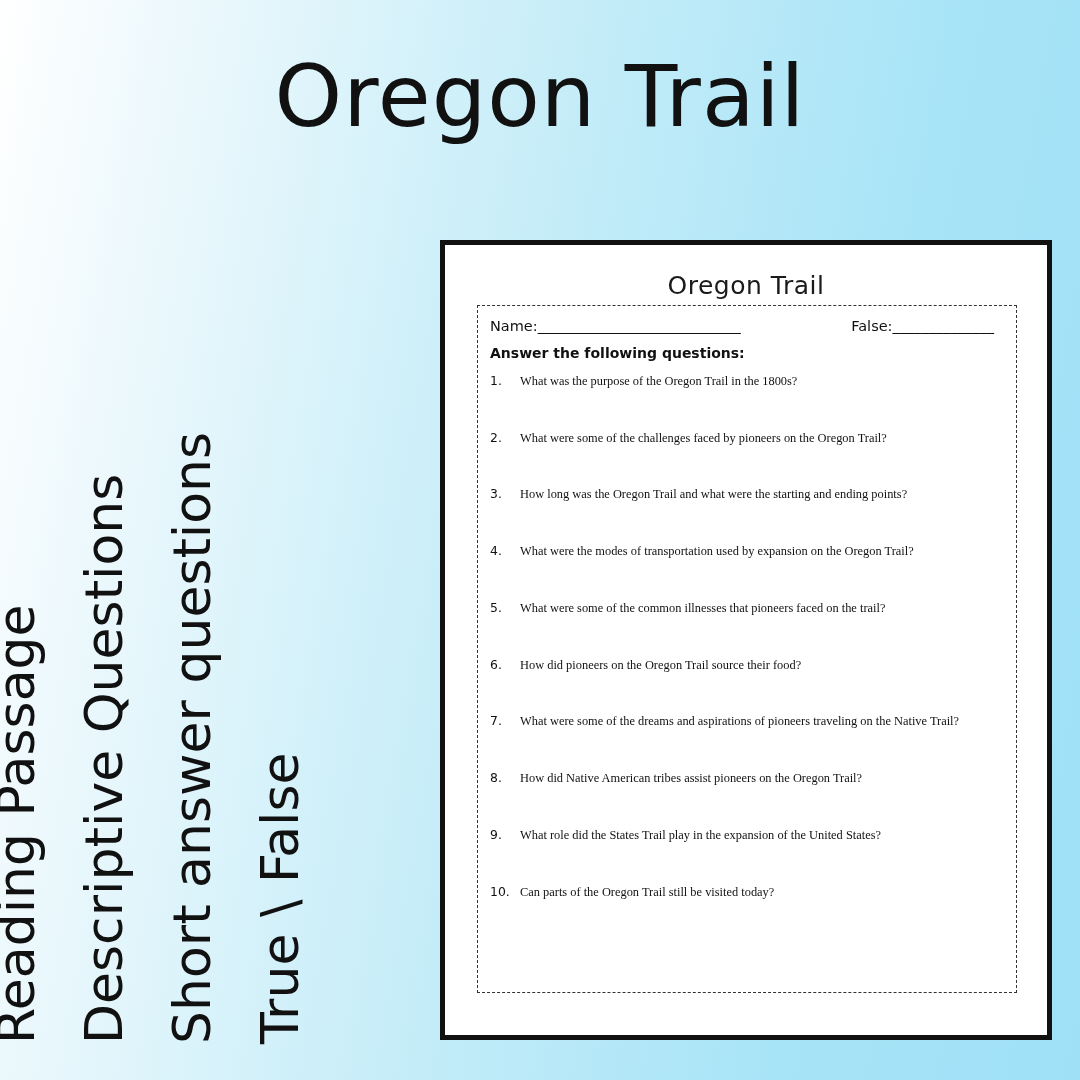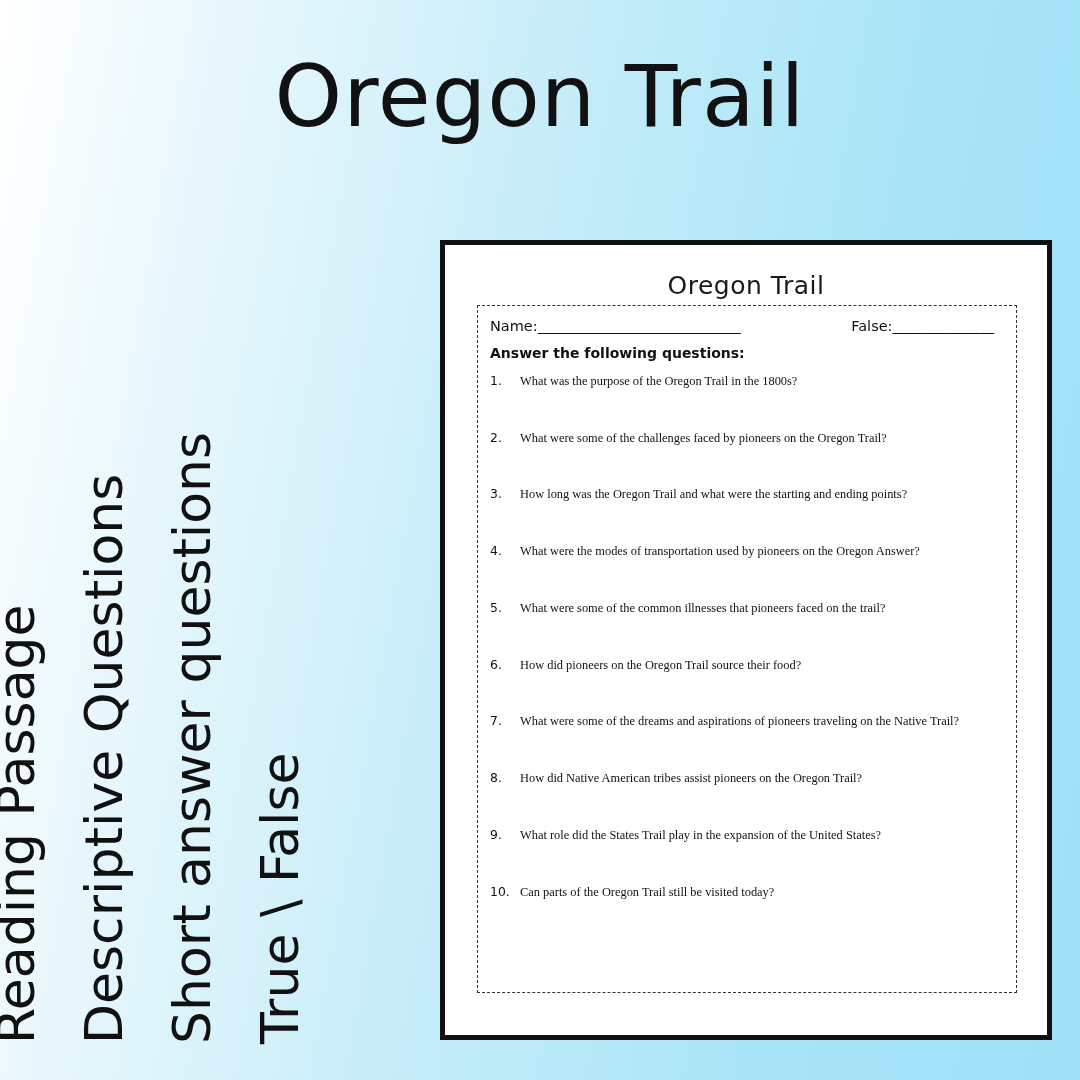--- a/index.html
+++ b/index.html
@@ -165,21 +165,21 @@
         <div class="q-item">
           <span class="q-num">2.</span>
           <span class="q-text">What were some of the challenges faced by pioneers on the Oregon Trail?</span>
         </div>
         <div class="q-item">
           <span class="q-num">3.</span>
           <span class="q-text">How long was the Oregon Trail and what were the starting and ending points?</span>
         </div>
         <div class="q-item">
           <span class="q-num">4.</span>
-          <span class="q-text">What were the modes of transportation used by pioneers on the Oregon Answer?</span>
+          <span class="q-text">What were the modes of transportation used by expansion on the Oregon Trail?</span>
         </div>
         <div class="q-item">
           <span class="q-num">5.</span>
           <span class="q-text">What were some of the common illnesses that pioneers faced on the trail?</span>
         </div>
         <div class="q-item">
           <span class="q-num">6.</span>
           <span class="q-text">How did pioneers on the Oregon Trail source their food?</span>
         </div>
         <div class="q-item">

